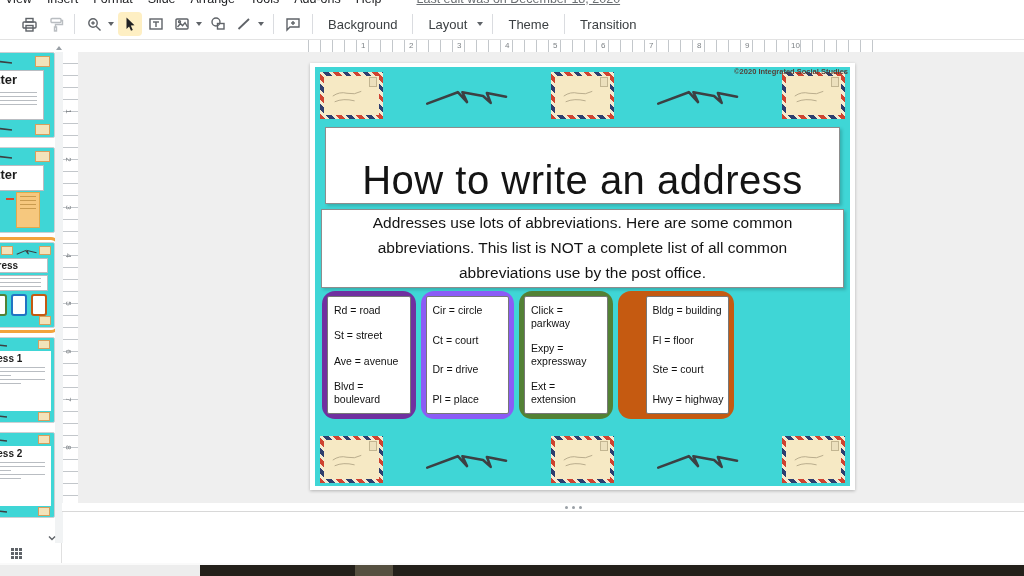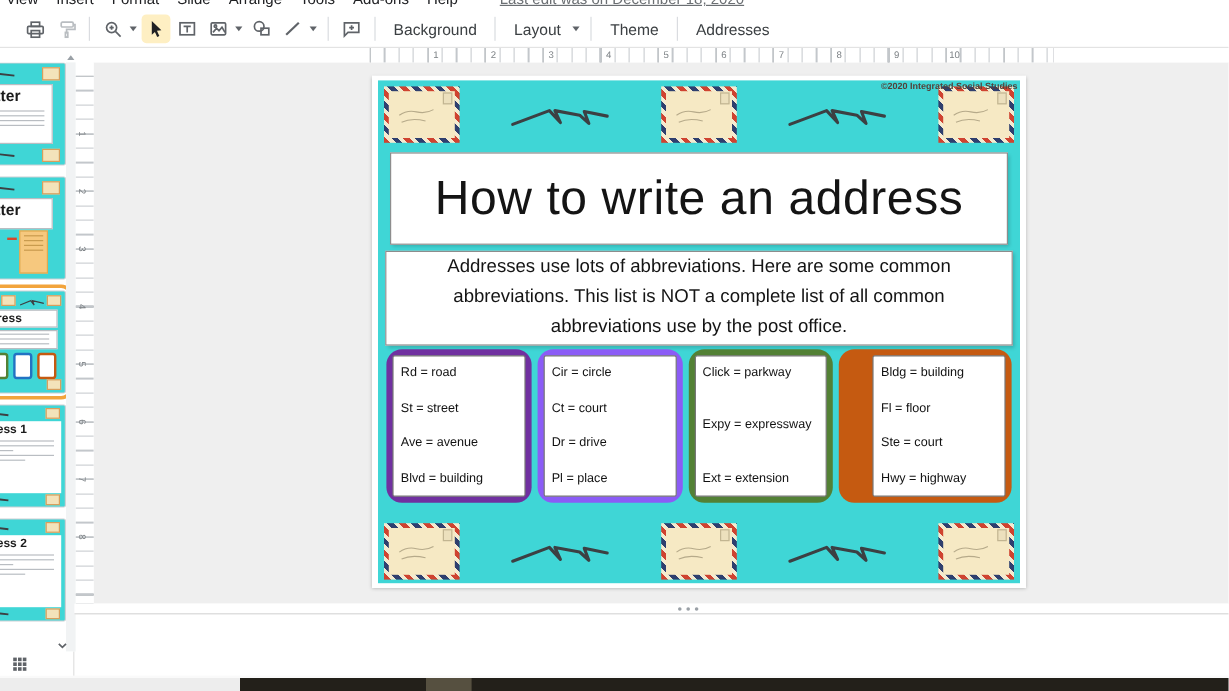--- a/index.html
+++ b/index.html
@@ -60,25 +60,25 @@
   #slide-teal { position:absolute; inset:4px 5px; background:#3fd6d6; }
   .copyright { position:absolute; top:4px; right:7px; font-size:7.5px; font-weight:bold; color:#54423a; z-index:3; }
   .env-row { position:absolute; left:10px; right:10px; height:50px; display:flex; justify-content:space-between; align-items:center; }
   .env-row.top { top:7px; }
   .env-row.bot { bottom:6px; }
   .envelope { width:63px; height:47px; padding:4px; background:repeating-linear-gradient(45deg,#cf4330 0 4px,#f4ead0 4px 7px,#2f3f6e 7px 11px,#f4ead0 11px 14px); }
   .env-inner { width:100%; height:100%; background:#f6e9c4; position:relative; }
   .env-stamp { position:absolute; top:1px; right:2px; width:8px; height:10px; border:1px solid #c2b astra; border:1px solid #c2b591; background:#ece0bd; }
   .env-scribble { position:absolute; left:4px; top:10px; width:38px; height:24px; }
   .squiggle { width:150px; height:26px; margin-top:2px; }
-  .title-box { position:absolute; top:64px; left:15px; width:515px; height:77px; background:#fff; border:1px solid #8d8d8d; box-shadow:2px 2px 3px rgba(0,0,0,.18); display:flex; align-items:center; justify-content:center; }
+  .title-box { position:absolute; top:64px; left:15px; width:515px; height:77px; background:#fff; border:1px solid #8d8d8d; box-shadow:2px 2px 3px rgba(0,0,0,.18); display:flex; align-items:flex-end; justify-content:center; }
   .title-box span { font-size:40px; color:#141414; letter-spacing:.5px; }
   .subtitle-box { position:absolute; top:146px; left:11px; width:523px; height:79px; background:#fff; border:1px solid #8d8d8d; box-shadow:2px 2px 3px rgba(0,0,0,.18); display:flex; align-items:center; justify-content:center; text-align:center; }
   .subtitle-box span { font-size:15.5px; line-height:1.6; color:#141414; max-width:478px; }
-  .abbr-row { position:absolute; top:228px; left:12px; width:521px; height:128px; display:flex; gap:5px; }
+  .abbr-row { position:absolute; top:228px; left:12px; width:412px; height:128px; display:flex; gap:5px; }
   .abbr-box { flex:1; border-radius:13px; padding:5px; }
   .abbr-box.c0 { background:#7030a0; } .abbr-box.c1 { background:#8b5cf6; } .abbr-box.c2 { background:#538135; } .abbr-box.c3 { background:#2273c3; } .abbr-box.c4 { background:#c55a11;padding-left:28px; }
   .abbr-inner { width:100%; height:100%; background:#fff; border:1px solid #777; border-radius:2px; padding:7px 4px 7px 6px; display:flex; flex-direction:column; justify-content:space-between; }
   .abbr-entry { font-size:10.5px; line-height:1.25; color:#111; }
 
   
   #notes-divider { position:absolute; left:62px; top:503px; right:0; height:9px; background:#fff; border-bottom:1px solid #d8d8d8; z-index:4; }
   #notes-handle { position:absolute; left:503px; top:3px; display:flex; gap:4px; }
   #notes-handle i { width:3px; height:3px; border-radius:50%; background:#9aa0a6; }
   #notes { position:absolute; left:62px; top:512px; right:0; height:51px; background:#fff; z-index:4; }
@@ -178,21 +178,21 @@
         </svg>
     </div>
     <div class="tb-sep"></div>
     <div class="tb-text">Background</div>
     <div class="tb-sep"></div>
     <div class="tb-text">Layout</div>
     <div class="tb-caret"></div>
     <div class="tb-sep"></div>
     <div class="tb-text">Theme</div>
     <div class="tb-sep"></div>
-    <div class="tb-text">Addresses</div>
+    <div class="tb-text">Transition</div>
   </div>
 
   <div id="ruler-corner"></div>
   <div id="hruler">
     <div id="hticks"></div>
     <span class="hnum" style="left:283px">1</span>
     <span class="hnum" style="left:331px">2</span>
     <span class="hnum" style="left:379px">3</span>
     <span class="hnum" style="left:427px">4</span>
     <span class="hnum" style="left:475px">5</span>
@@ -376,21 +376,21 @@
       <div class="subtitle-box">
         <span>Addresses use lots of abbreviations. Here are some common abbreviations. This list is NOT a complete list of all common abbreviations use by the post office.</span>
       </div>
 
       <div class="abbr-row">
         <div class="abbr-box c0">
           <div class="abbr-inner">
             <div class="abbr-entry">Rd = road</div>
             <div class="abbr-entry">St = street</div>
             <div class="abbr-entry">Ave = avenue</div>
-            <div class="abbr-entry">Blvd = building</div>
+            <div class="abbr-entry">Blvd = boulevard</div>
           </div>
         </div>
         <div class="abbr-box c1">
           <div class="abbr-inner">
             <div class="abbr-entry">Cir = circle</div>
             <div class="abbr-entry">Ct = court</div>
             <div class="abbr-entry">Dr = drive</div>
             <div class="abbr-entry">Pl = place</div>
           </div>
         </div>

